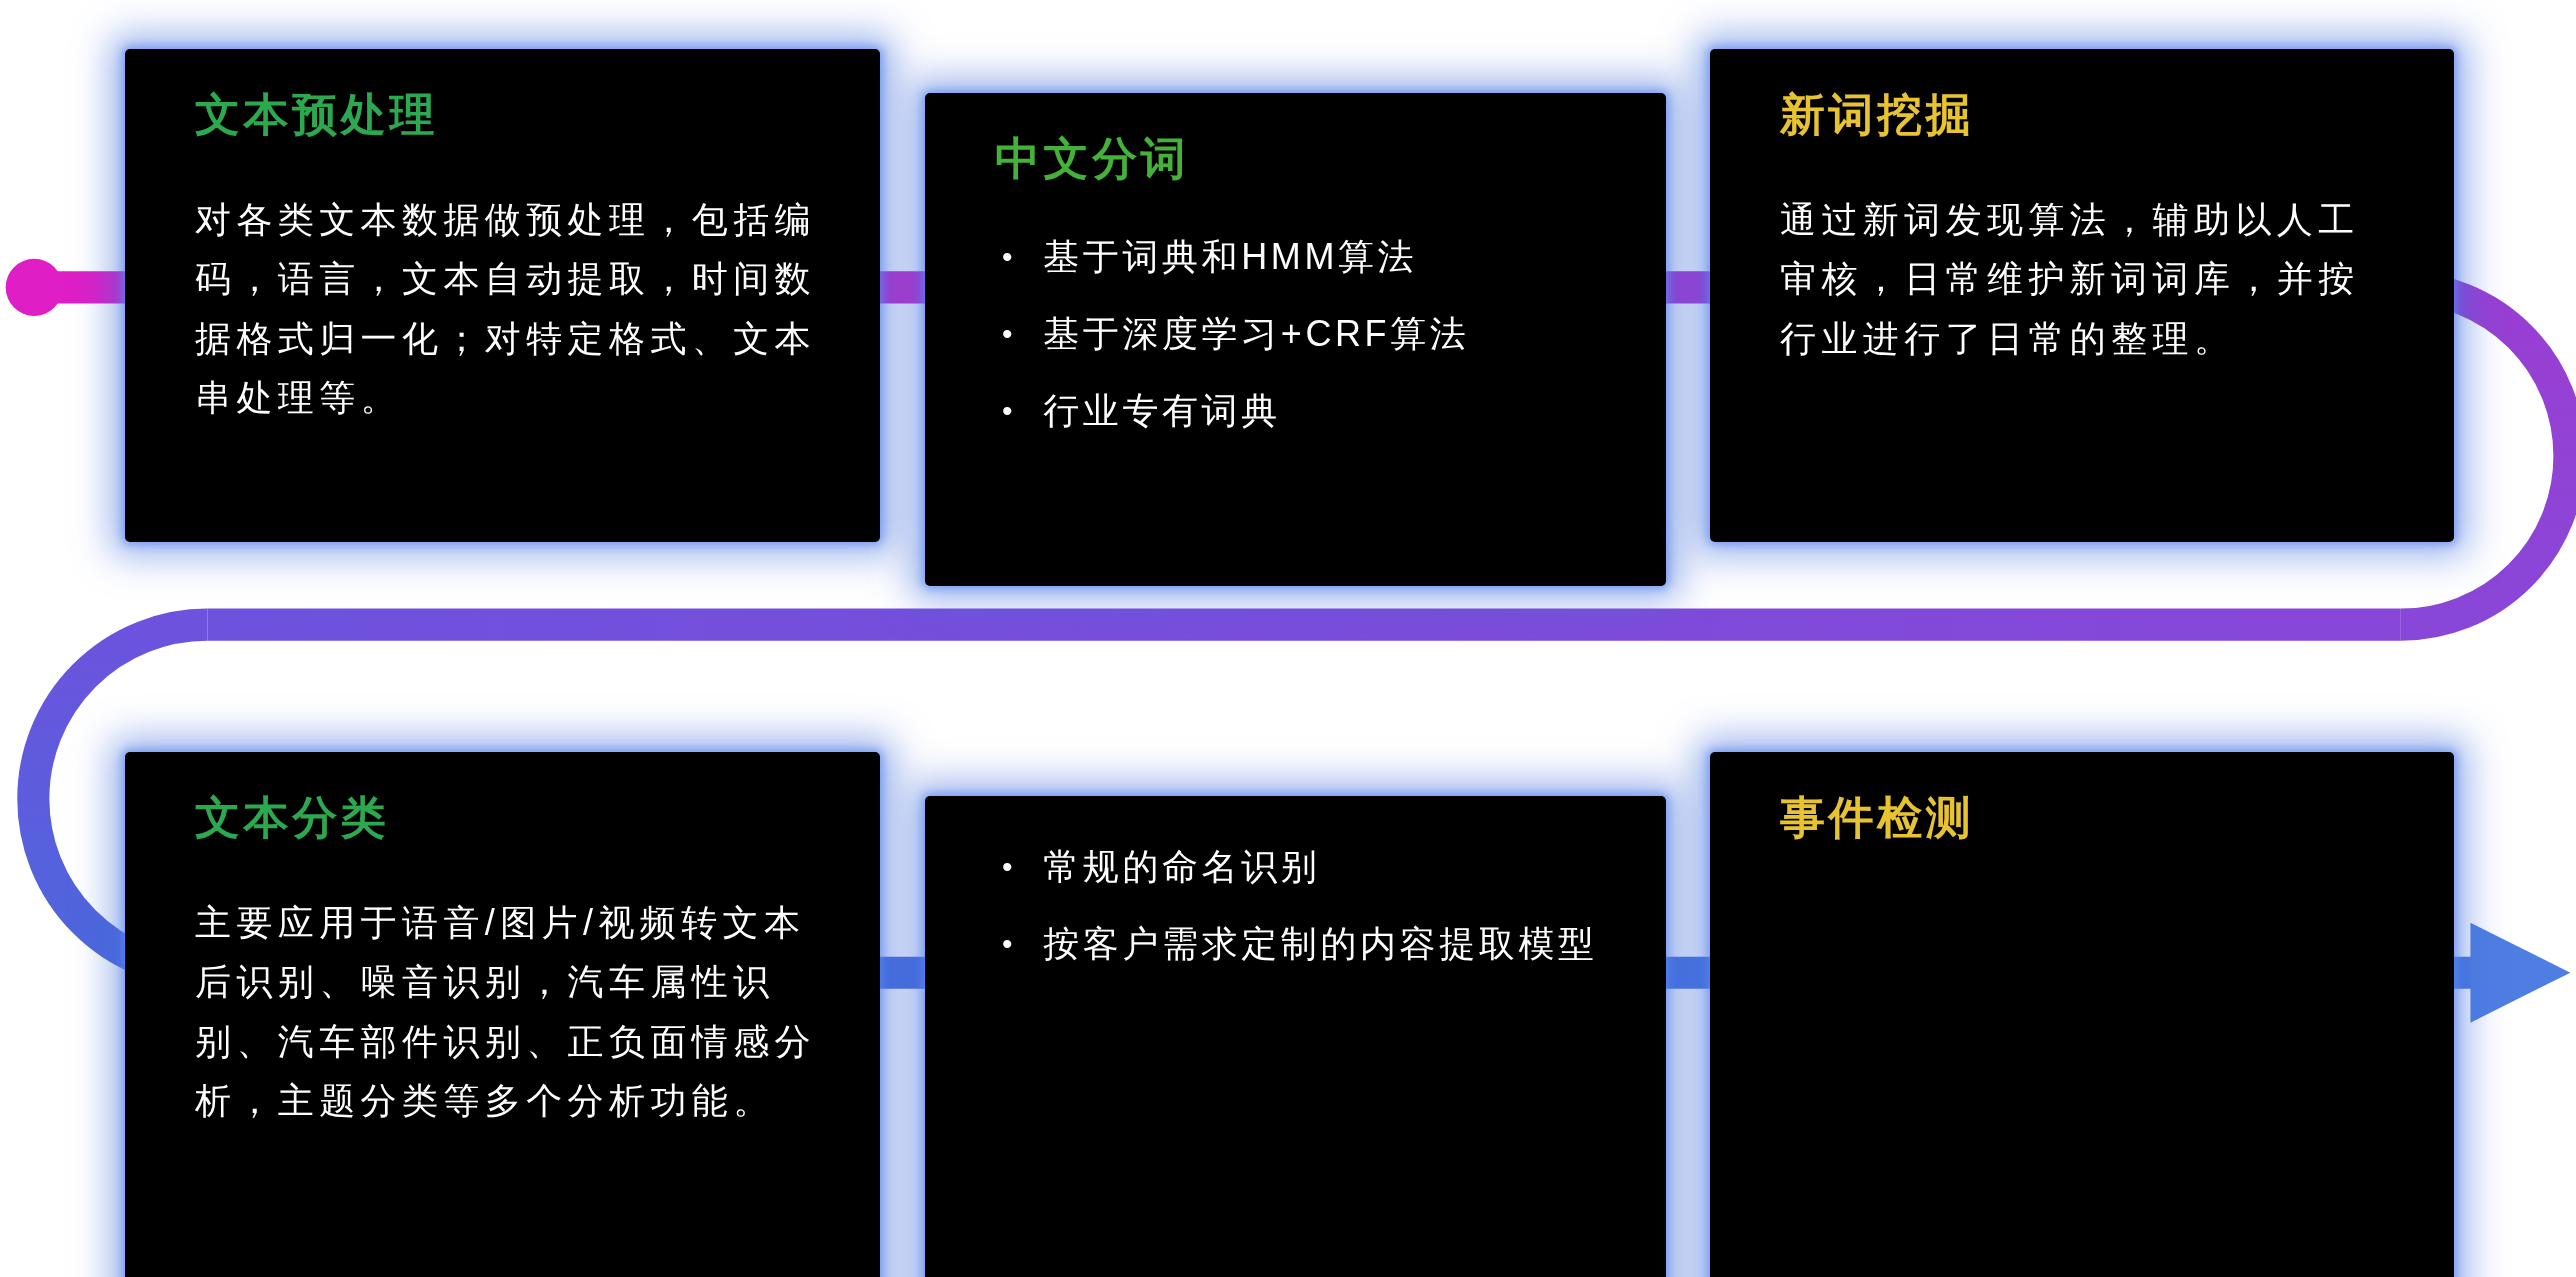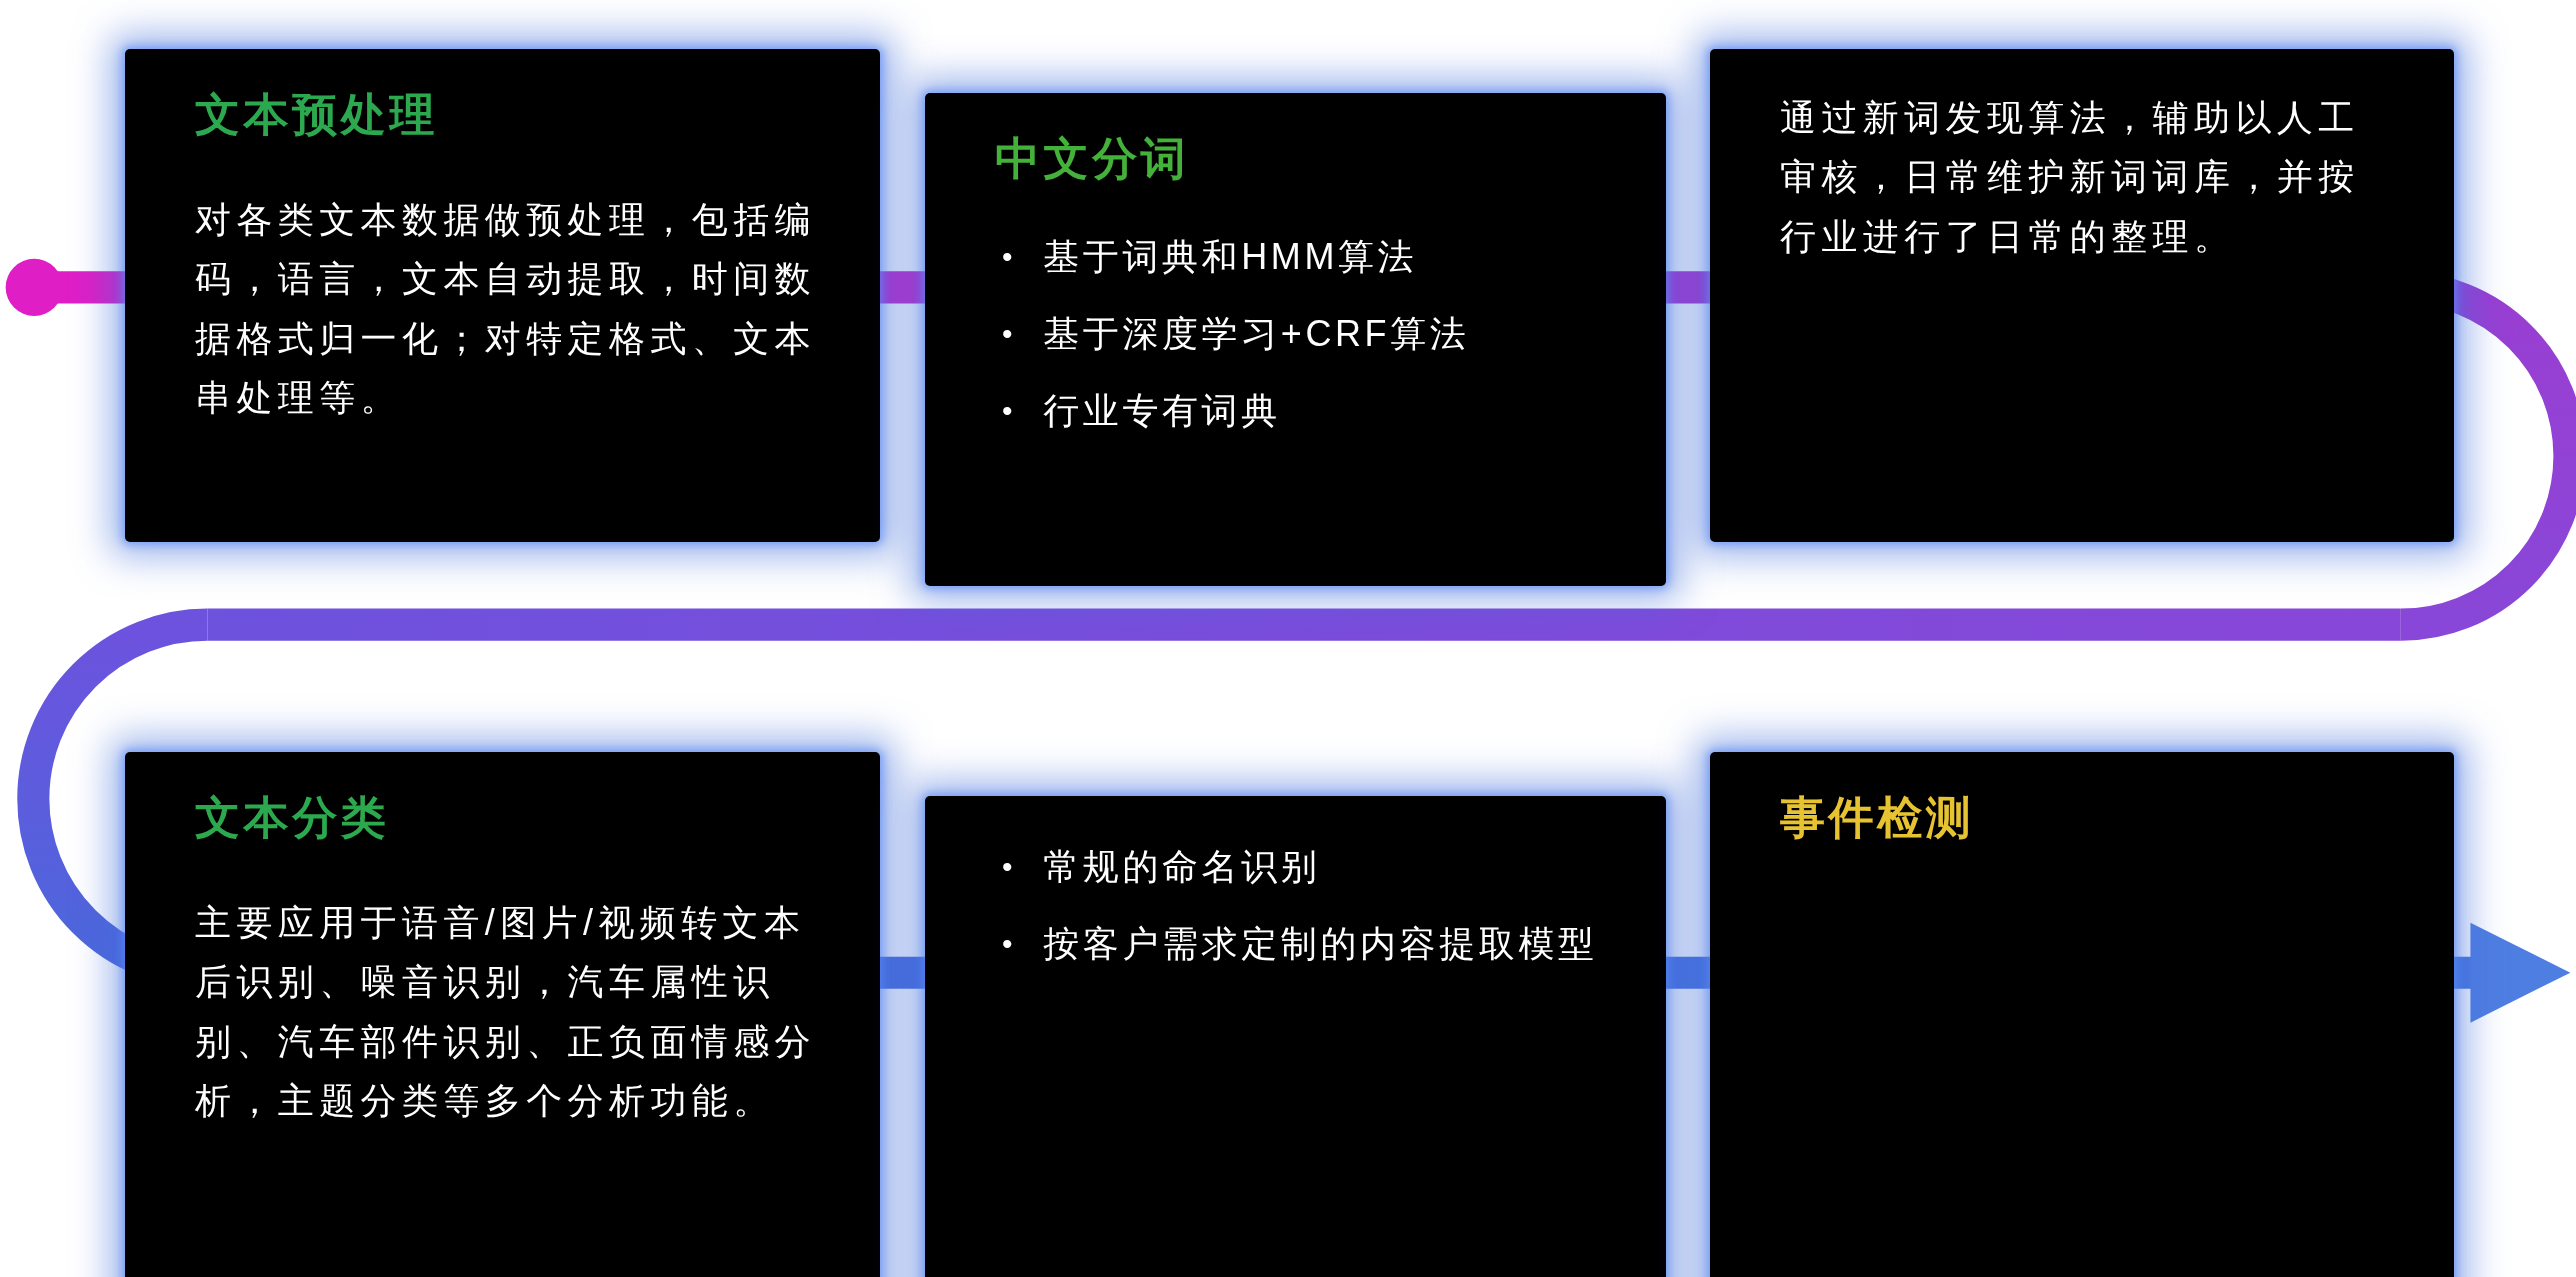--- a/index.html
+++ b/index.html
@@ -121,20 +121,21 @@
         <span>基于深度学习+CRF算法</span>
       </li>
       <li>
         <span class="dot">•</span>
         <span>行业专有词典</span>
       </li>
     </ul>
   </div>
 
   <div class="card r1 c3">
+    <h2 class="t-gold">新词挖掘</h2>
     <p>通过新词发现算法，辅助以人工审核，日常维护新词词库，并按行业进行了日常的整理。</p>
   </div>
 
   <div class="card r2 c1">
     <h2 class="t-green">文本分类</h2>
     <p>主要应用于语音/图片/视频转文本后识别、噪音识别，汽车属性识别、汽车部件识别、正负面情感分析，主题分类等多个分析功能。</p>
   </div>
 
   <div class="card r2 c2">
     <ul class="bullets">

